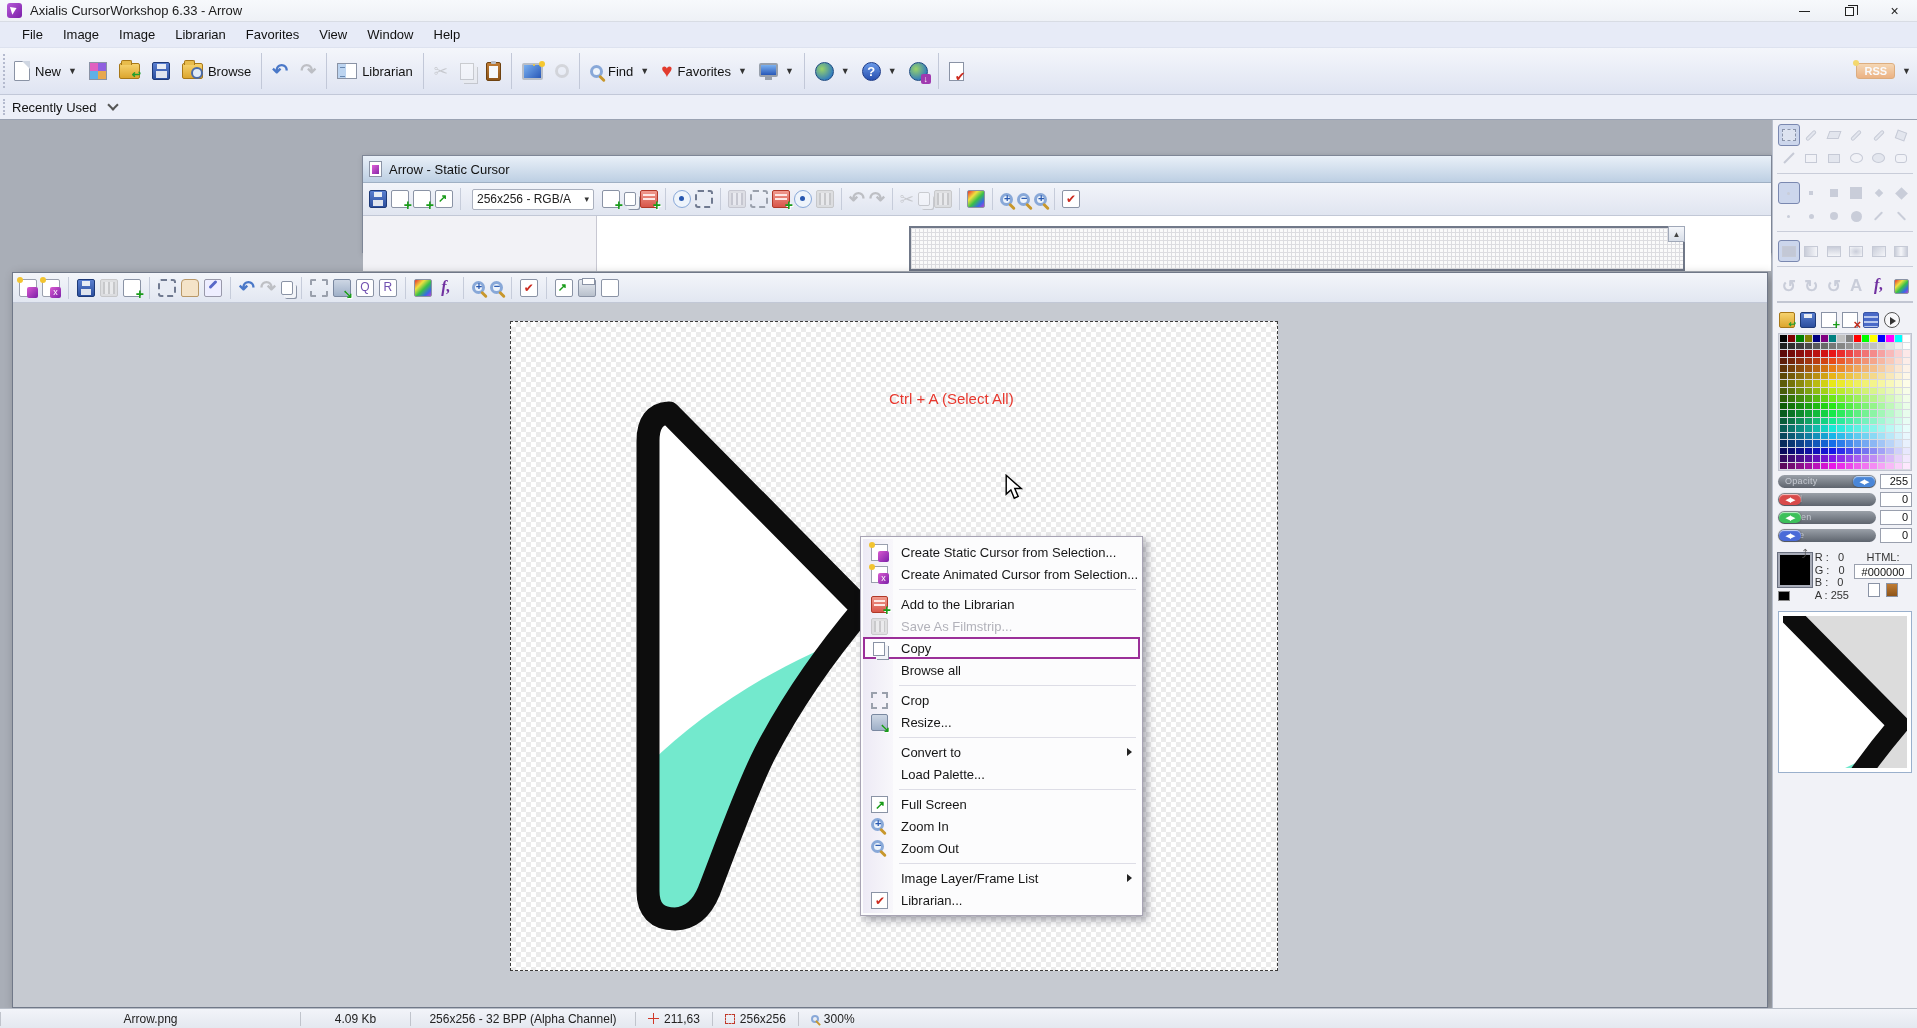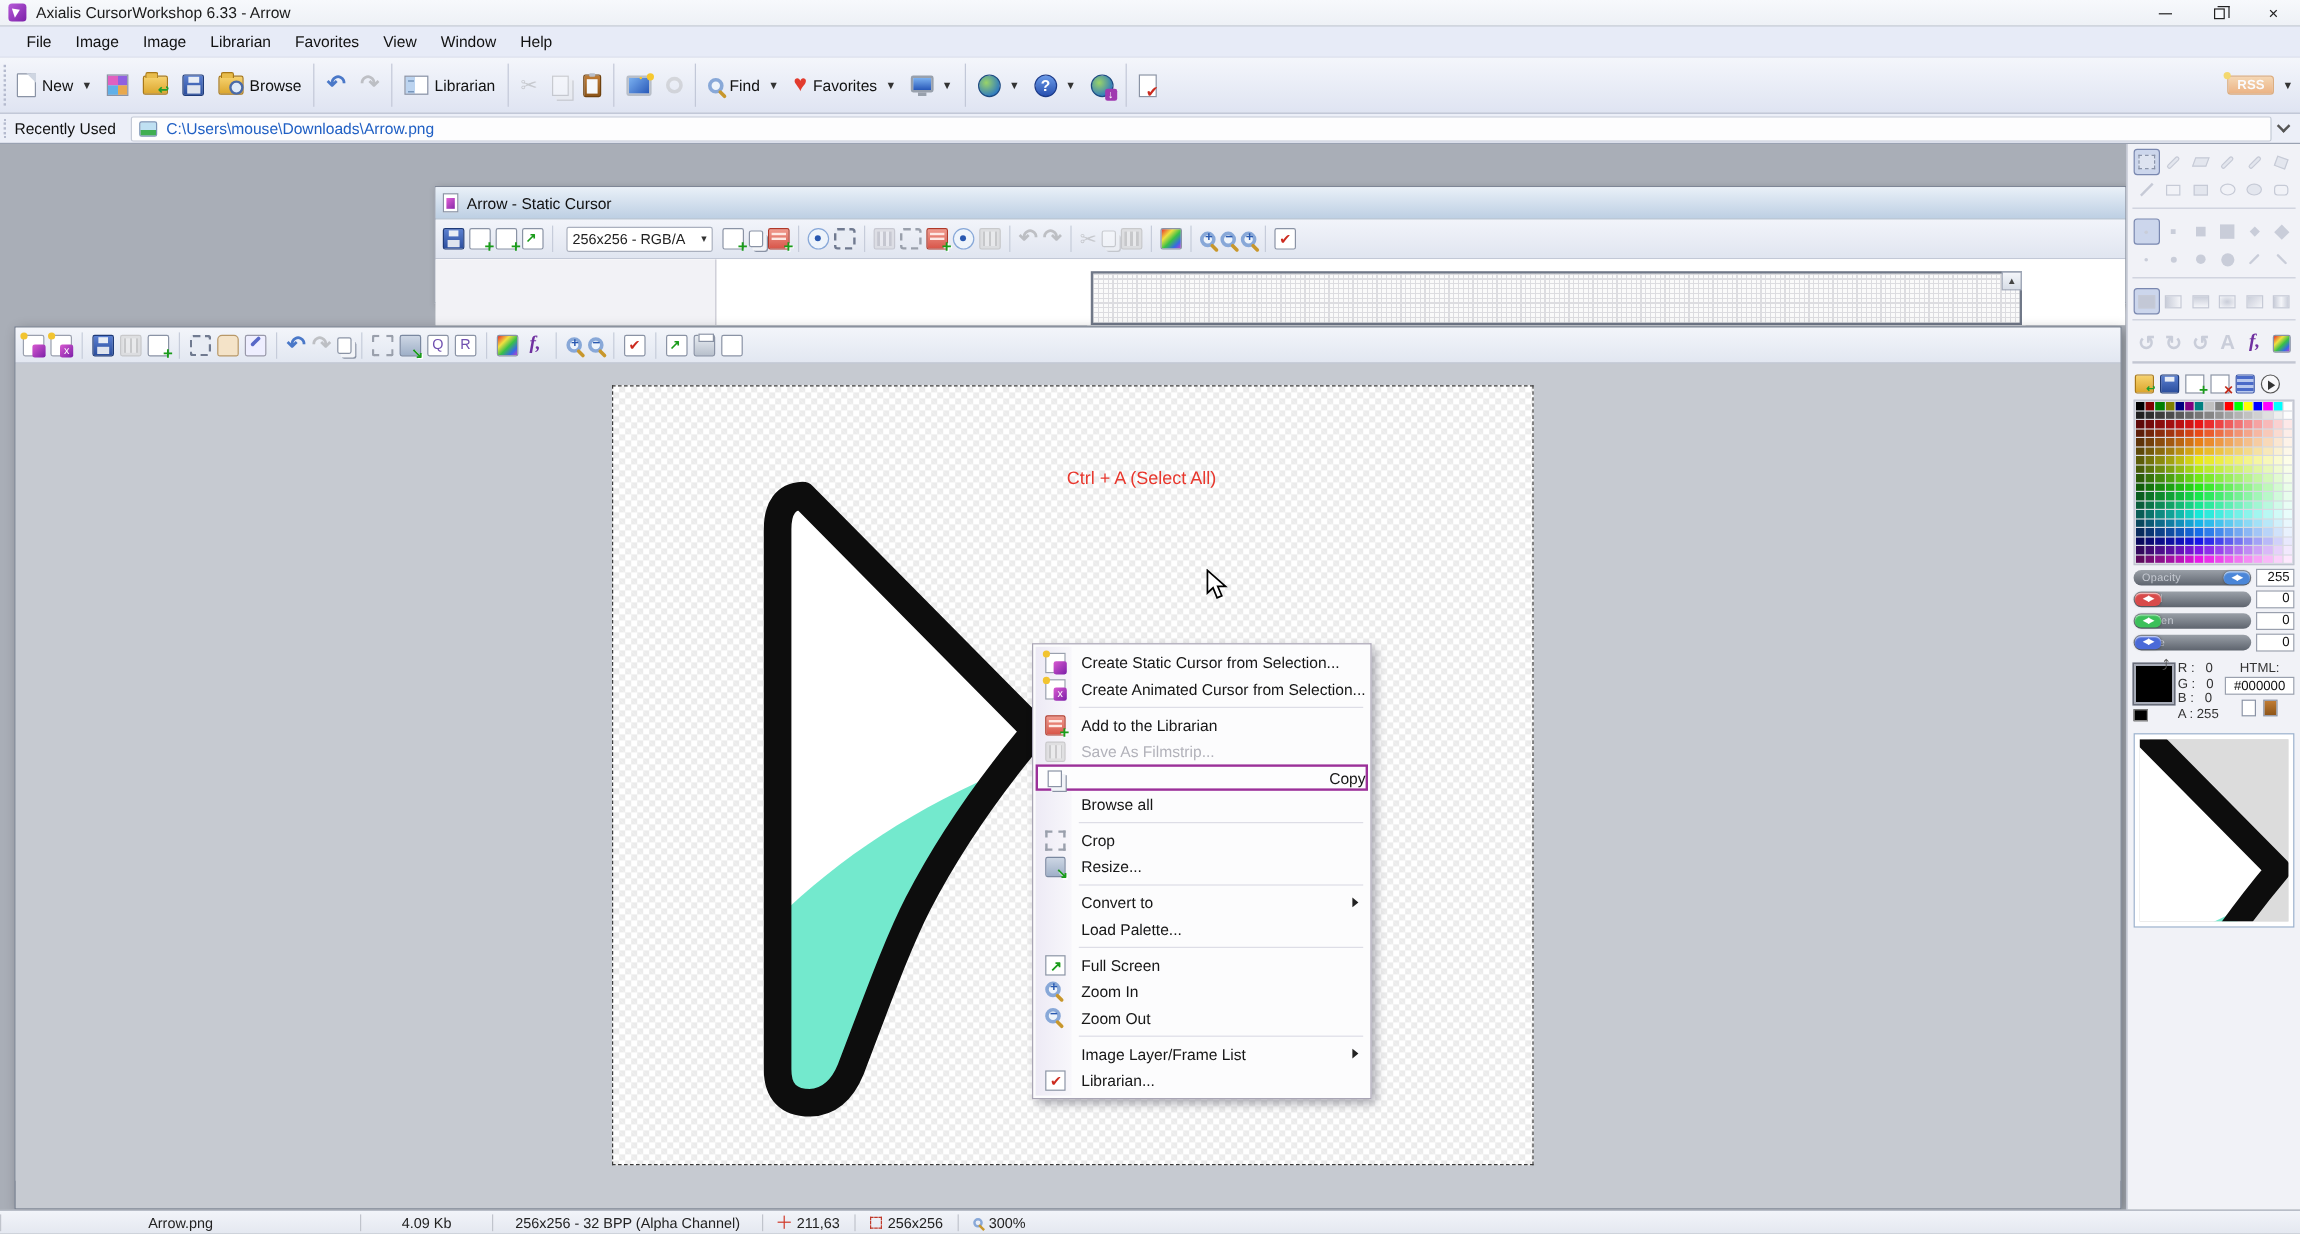--- a/index.html
+++ b/index.html
@@ -348,24 +348,20 @@
     </span>
   <span style="flex:1"></span>
   <span class="tb-btn">
     <span class="lk-rss">RSS</span>
     <span class="dd">▼</span>
   </span>
 </div>
 
 <div class="recentbar">
   <span class="recent-label">Recently Used</span>
-  <div class="recent-field">
-    <span class="img-file-ic"></span>
-    <span class="recent-path">C:\Users\mouse\Downloads\Arrow.png</span>
-  </div>
   <span class="chev"></span>
 </div>
 
 <div class="workspace">
 
   <div class="static-win">
     <div class="sw-title">
       <span class="cursor-file-ic"></span>
       <span>Arrow - Static Cursor</span>
     </div>
@@ -479,21 +475,21 @@
       </div>
       <div class="cm-sep"></div>
       <div class="cm-item">
         <span class="cm-ic mi-librarian-add"></span>
         <span>Add to the Librarian</span>
       </div>
       <div class="cm-item disabled">
         <span class="cm-ic mi-filmstrip ghost"></span>
         <span>Save As Filmstrip...</span>
       </div>
-      <div class="cm-item highlighted" style="border-color: rgb(155, 48, 153); justify-content: flex-end;">
+      <div class="cm-item highlighted" style="border-color: rgb(155, 48, 153);">
         <span class="cm-ic mi-copy"></span>
         <span>Copy</span>
       </div>
       <div class="cm-item">
         <span>Browse all</span>
       </div>
       <div class="cm-sep"></div>
       <div class="cm-item">
         <span class="cm-ic mi-crop"></span>
         <span>Crop</span>

